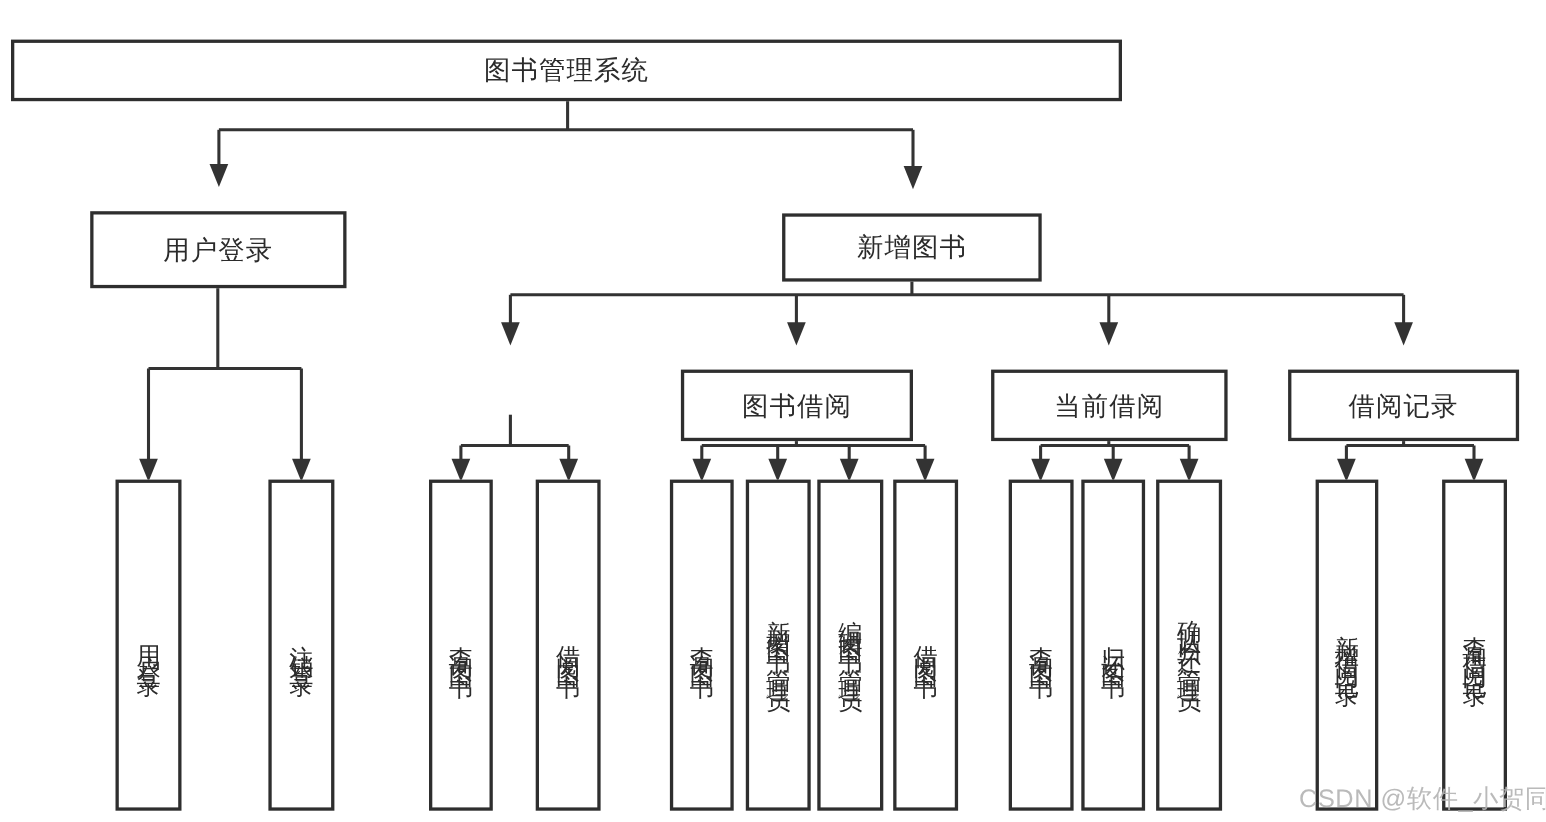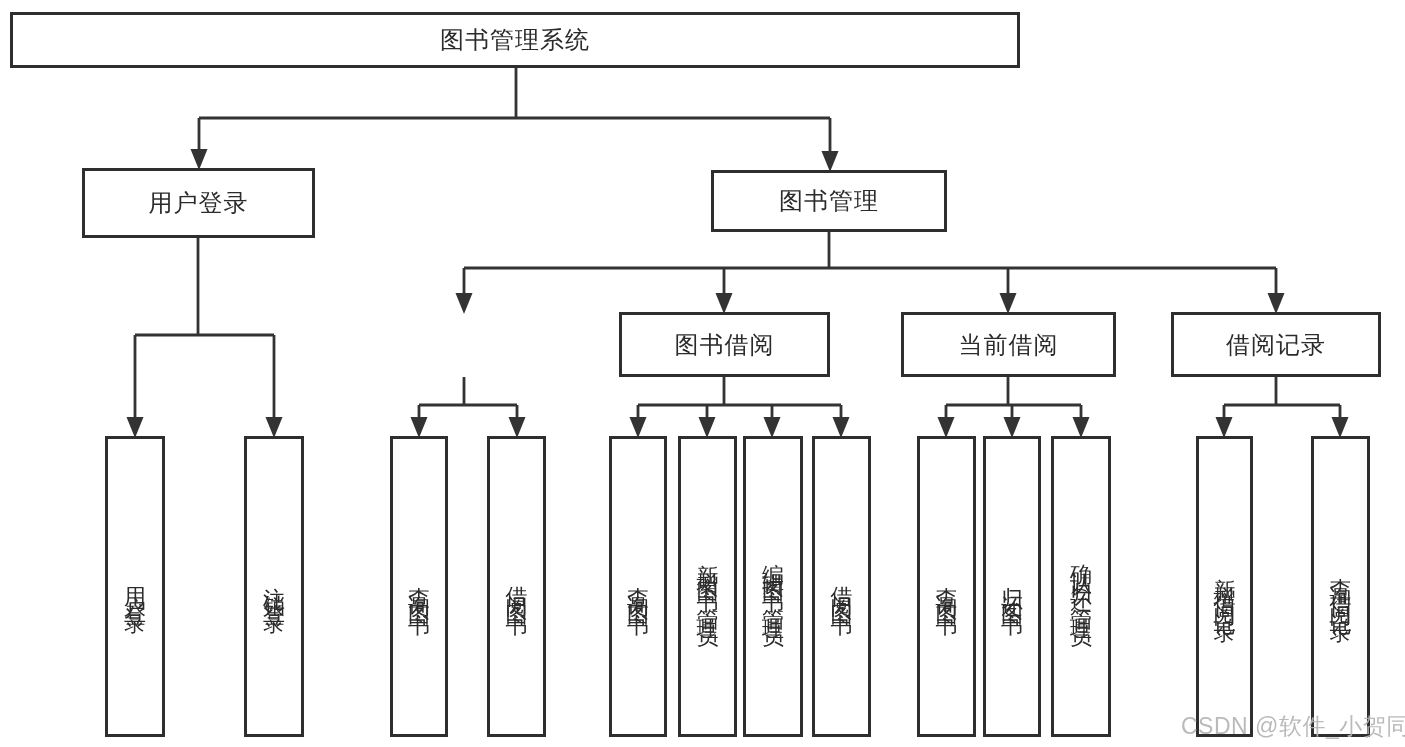--- a/index.html
+++ b/index.html
@@ -27,20 +27,21 @@
     color:var(--text);
     display:flex;
     align-items:center;
     justify-content:center;
     z-index:1;
   }
   .node-h{
     font-size:24px;
     letter-spacing:1px;
     white-space:nowrap;
+    margin-top:24px;
   }
   .node-v{
     font-size:22px;
     writing-mode:vertical-rl;
     letter-spacing:9px;
     line-height:1;
   }
   .watermark{
     position:absolute;
     left:1181px;top:711px;
@@ -108,21 +109,21 @@
       <line x1="1224" y1="405" x2="1340" y2="405" stroke="#333333" stroke-width="2.8"></line>
       <line x1="1224" y1="405" x2="1224" y2="422" stroke="#333333" stroke-width="2.8"></line>
       <polygon points="1215.5,417 1232.5,417 1224,438" fill="#333333"></polygon>
       <line x1="1340" y1="405" x2="1340" y2="422" stroke="#333333" stroke-width="2.8"></line>
       <polygon points="1331.5,417 1348.5,417 1340,438" fill="#333333"></polygon>
     </svg>
 
   <div class="node node-h" style="left:10px;top:12px;width:1010px;height:56px">图书管理系统</div>
 
   <div class="node node-h" style="left:82px;top:168px;width:233px;height:70px">用户登录</div>
-  <div class="node node-h" style="left:711px;top:170px;width:236px;height:62px">图书管理</div>
+  <div class="node node-h" style="left:711px;top:170px;width:236px;height:62px">新增图书</div>
 
   <div class="node node-h" style="left:619px;top:312px;width:211px;height:65px">图书借阅</div>
   <div class="node node-h" style="left:901px;top:312px;width:215px;height:65px">当前借阅</div>
   <div class="node node-h" style="left:1171px;top:312px;width:210px;height:65px">借阅记录</div>
 
   <div class="node node-v" style="left:105px;top:436px;width:60px;height:301px">用户登录</div>
   <div class="node node-v" style="left:244px;top:436px;width:60px;height:301px">注销登录</div>
 
   <div class="node node-v" style="left:390px;top:436px;width:58px;height:301px">查询图书</div>
   <div class="node node-v" style="left:487px;top:436px;width:59px;height:301px">借阅图书</div>

